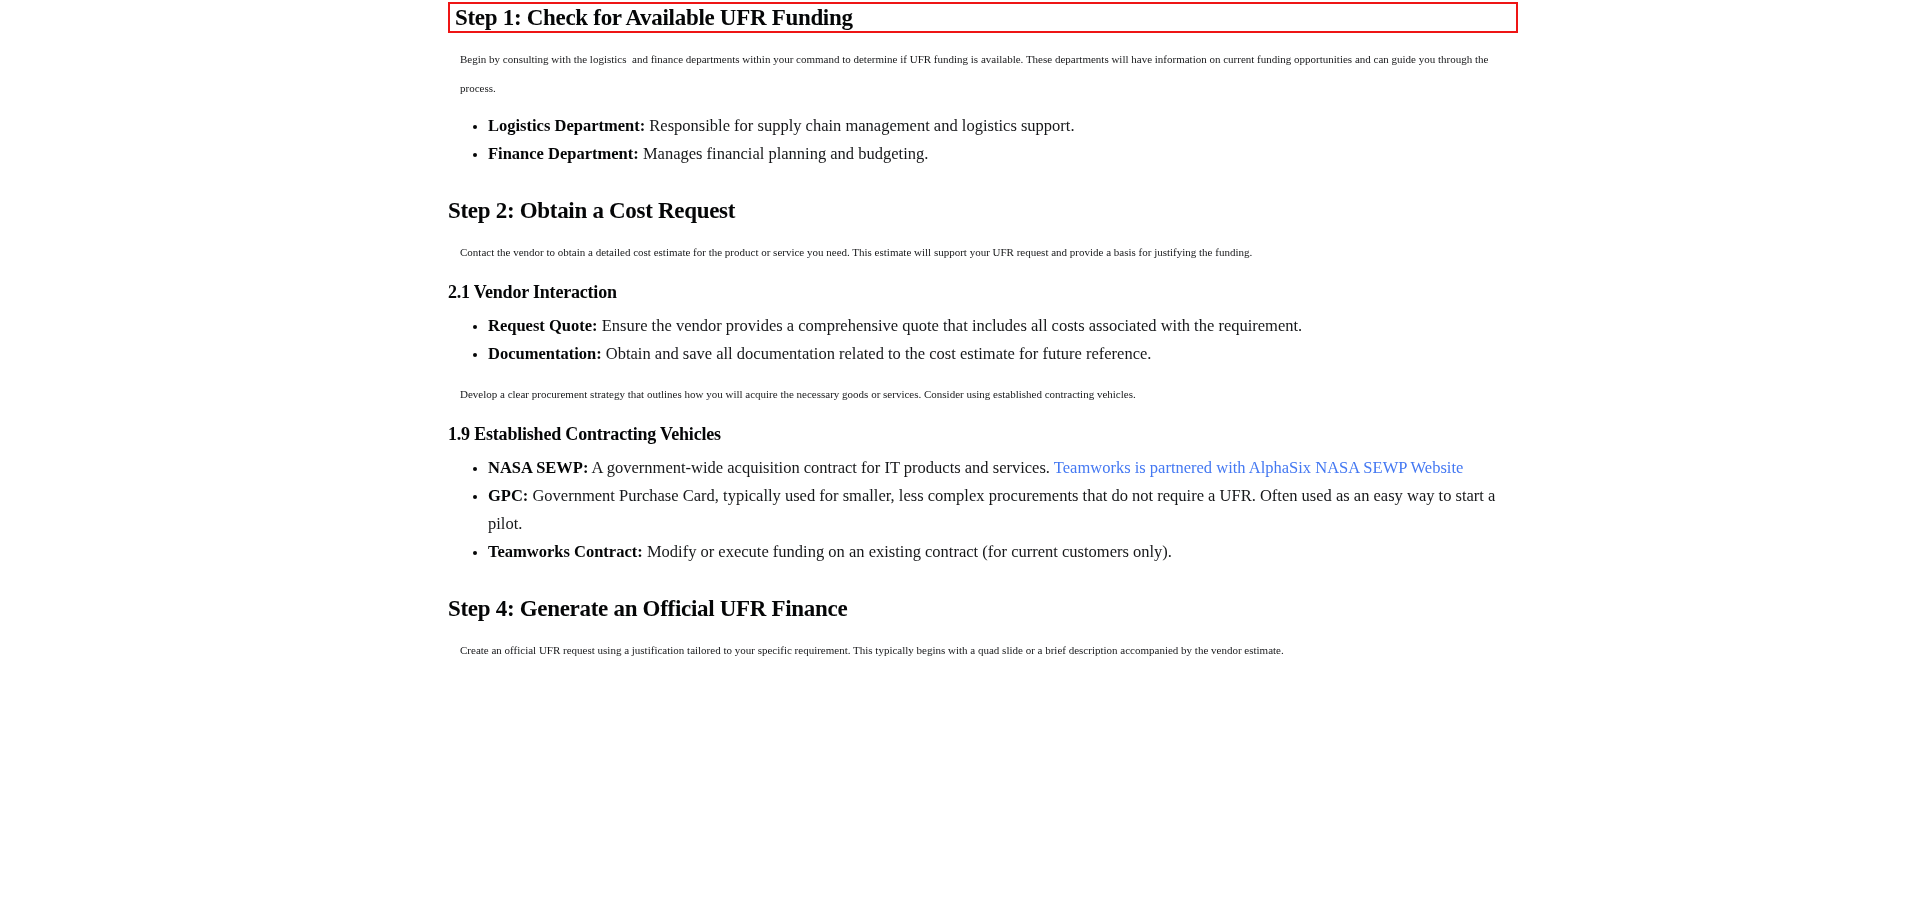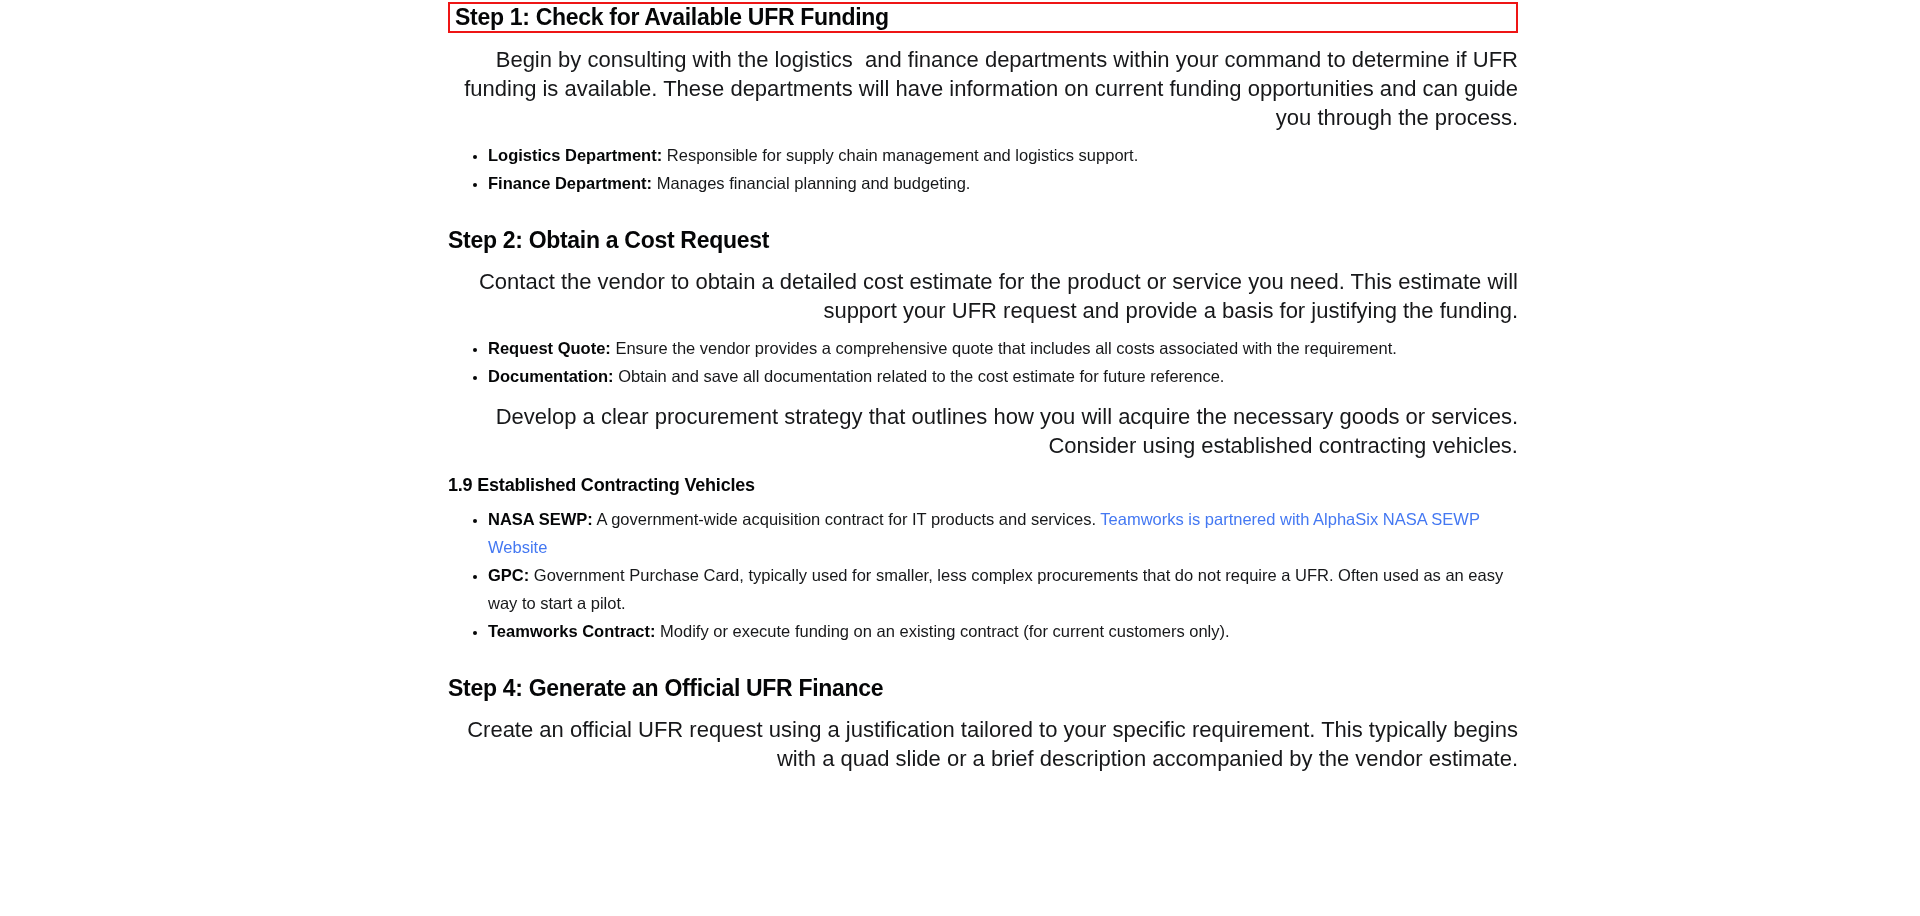--- a/index.html
+++ b/index.html
@@ -21,21 +21,21 @@
     position: relative;
     font-family: "Liberation Sans", sans-serif;
     color: var(--body-text);
   }
   .doc {
     position: absolute;
     left: 448px;
     top: 0;
     width: 1070px;
   }
-  section { margin: 0; padding: 0; }
+  section { margin: 0; padding: 0; font-family: Liberation Serif, serif; }
 
   h2 {
     font-size: 23px;
     line-height: 30px;
     font-weight: 700;
     letter-spacing: -0.3px;
     color: var(--heading-text);
     margin: 28px 0 0 0;
   }
   .annotated-box {
@@ -49,25 +49,24 @@
   }
   h3 {
     font-size: 18px;
     line-height: 22px;
     font-weight: 700;
     letter-spacing: -0.2px;
     color: var(--heading-text);
     margin: 14px 0 0 0;
   }
   p {
-    font-size: 22px;
+    font-size: 11px;
     line-height: 29px;
-    margin: 12px 0 0 4px;
+    margin: 12px 0 0 12px;
     white-space: pre-wrap;
-    text-align: right;
   }
   ul {
     margin: 9px 0 0 0;
     padding: 0 0 0 40px;
     list-style: disc;
   }
   li {
     font-size: 16.5px;
     line-height: 28px;
   }
@@ -95,20 +94,21 @@
       </li>
       <li>
         <strong>Finance Department:</strong><span> Manages financial planning and budgeting.</span>
       </li>
     </ul>
   </section>
 
   <section>
     <h2>Step 2: Obtain a Cost Request</h2>
     <p>Contact the vendor to obtain a detailed cost estimate for the product or service you need. This estimate will support your UFR request and provide a basis for justifying the funding.</p>
+    <h3>2.1 Vendor Interaction</h3>
     <ul>
       <li>
         <strong>Request Quote:</strong><span> Ensure the vendor provides a comprehensive quote that includes all costs associated with the requirement.</span>
       </li>
       <li>
         <strong>Documentation:</strong><span> Obtain and save all documentation related to the cost estimate for future reference.</span>
       </li>
     </ul>
   </section>
 

